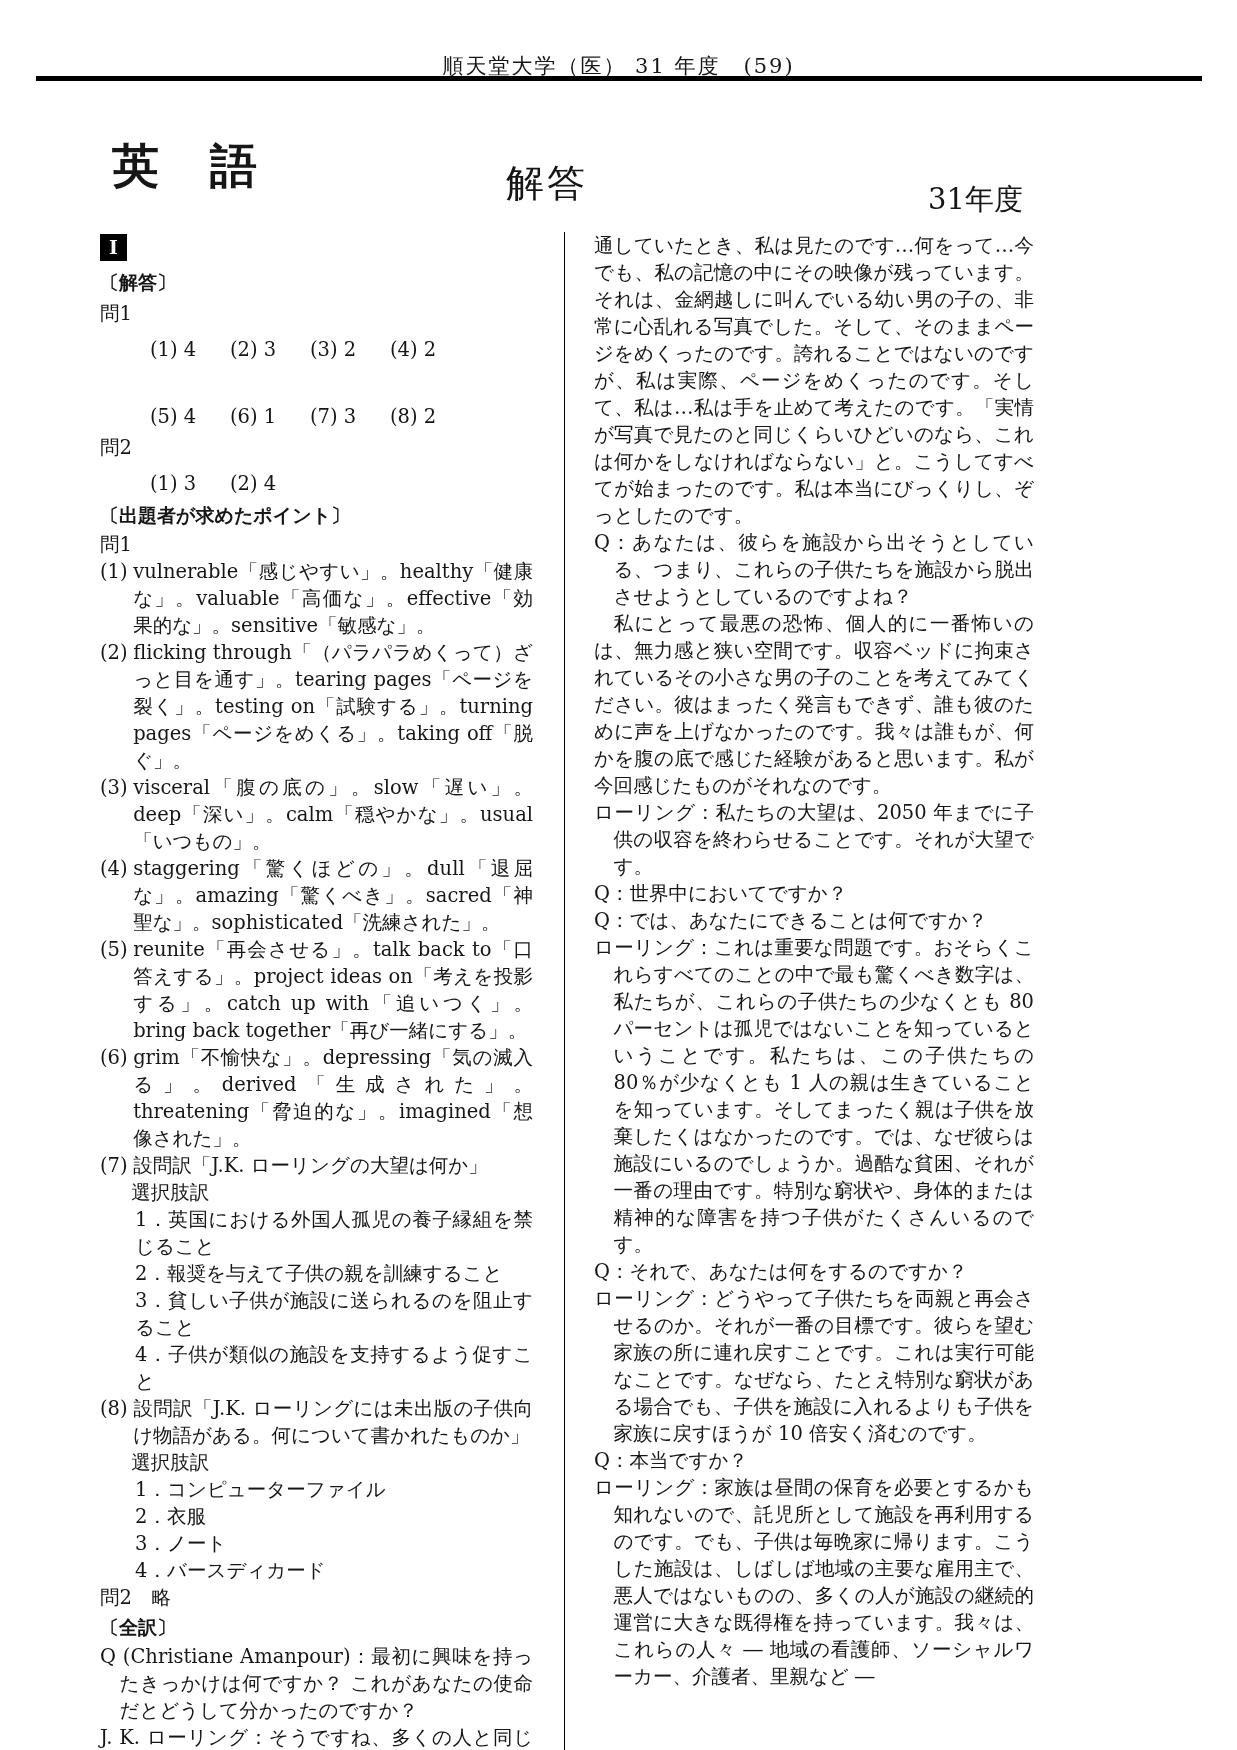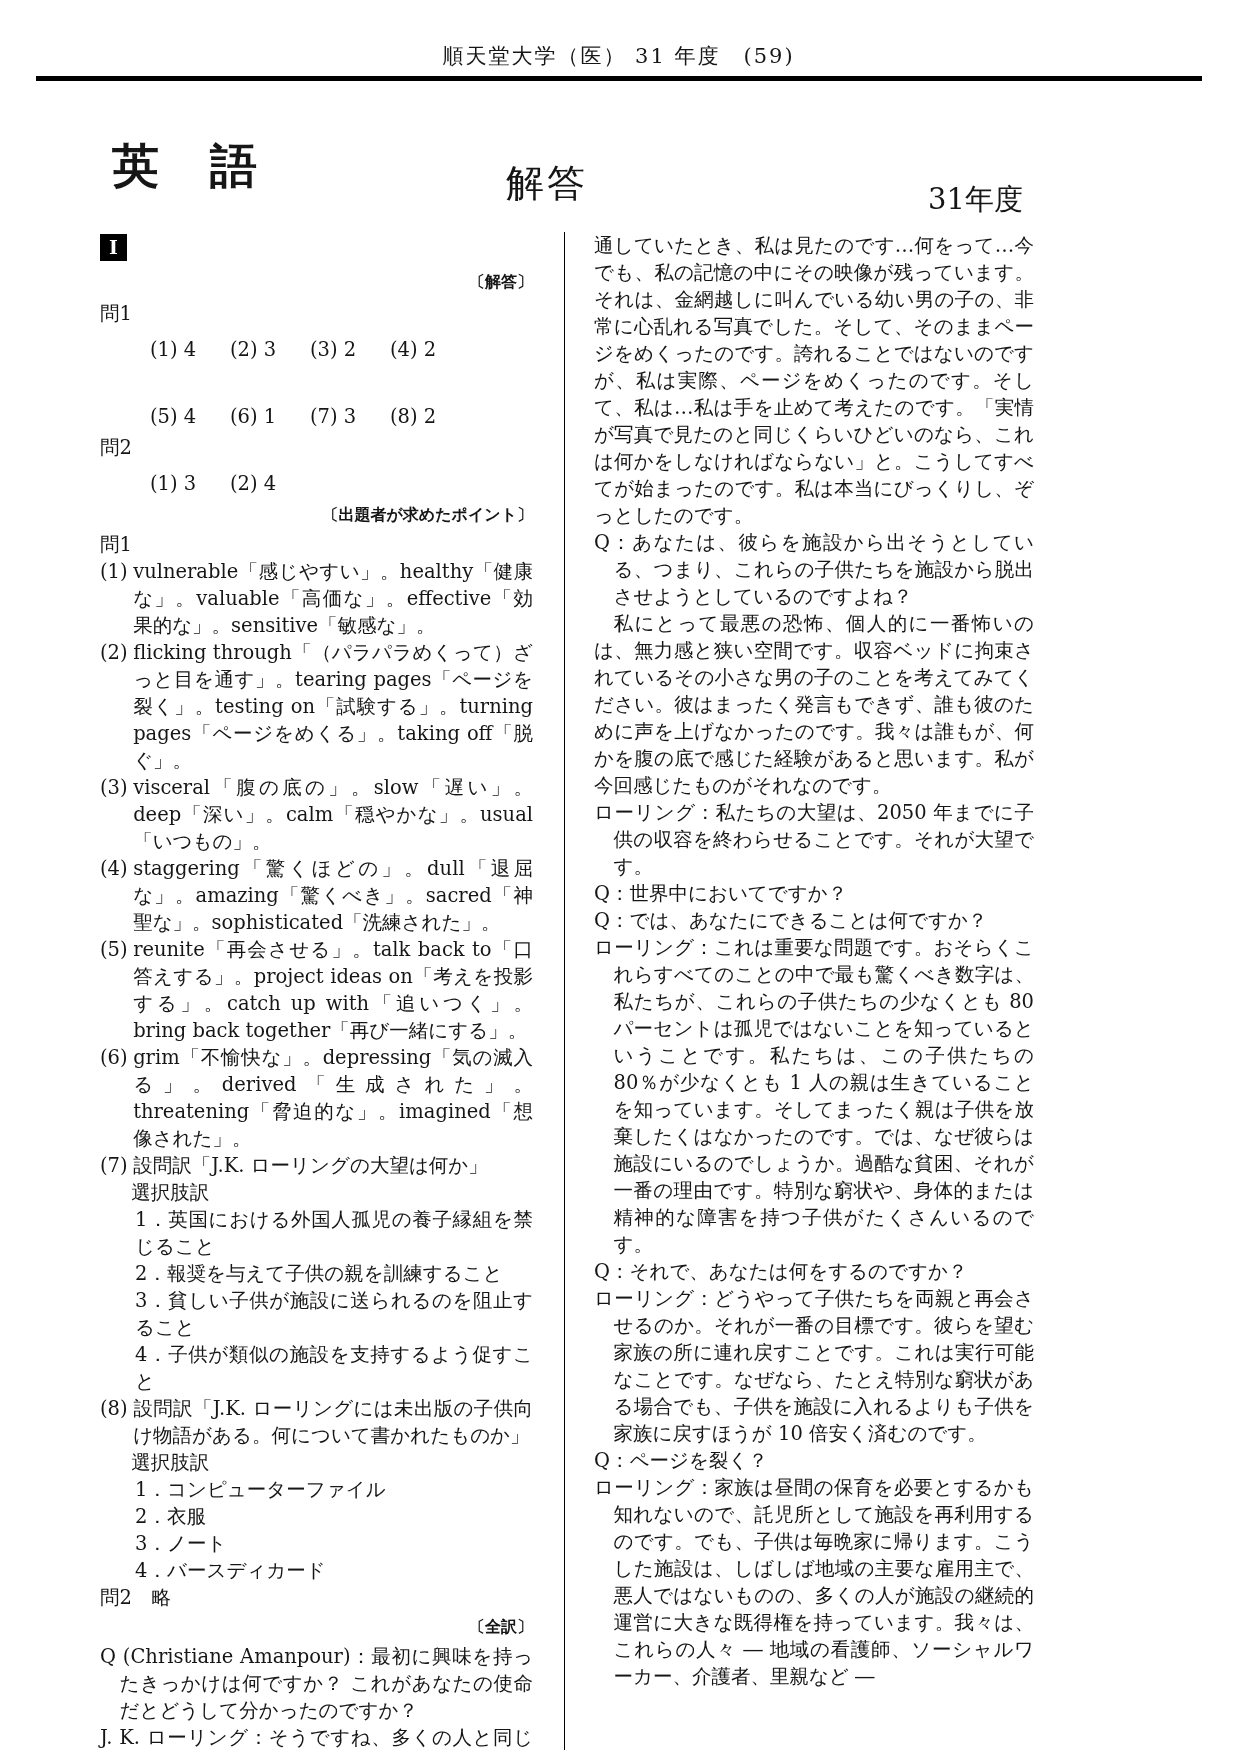--- a/index.html
+++ b/index.html
@@ -10,21 +10,21 @@
     font-family: "DejaVu Serif", "Liberation Serif", serif;
     color: #161616;
   }
   .page {
     position: relative;
     width: 1237px; height: 1750px;
     background: #ffffff;
     overflow: hidden;
   }
   .doc-header {
-    position: absolute; top: 42px; left: 0; width: 100%;
+    position: absolute; top: 52px; left: 0; width: 100%;
     text-align: center; font-size: 21px; letter-spacing: 2px;
   }
   .rule {
     position: absolute; top: 76px; left: 36px;
     width: 1166px; height: 5px; background: #000;
   }
   .subject-title {
     position: absolute; left: 112px; top: 110px;
     font-size: 47px; font-weight: 700; letter-spacing: 2px; margin-top: 25px;
   }
@@ -52,22 +52,22 @@
     flex: none;
   }
   .blk { margin: 0; }
   .section-box {
     width: 27px; height: 27px; background: #000; color: #fff;
     font-weight: 700; font-size: 19px; line-height: 27px;
     text-align: center; margin: 2px 0 6px 0;
   }
   .heading {
     font-family: "DejaVu Sans", "Liberation Sans", sans-serif;
-    font-weight: 700; font-size: 16px; line-height: 30px;
-    text-align: right; margin: 1px 0;
+    font-weight: 700; font-size: 19px; line-height: 30px;
+    text-align: left; margin: 1px 0;
   }
   .answer-row { display: flex; line-height: 31px; }
   .ans-label { width: 50px; flex: none; }
   .ans-item  { width: 80px; flex: none; margin-top: 36px; }
   .numbered { padding-left: 1.7em; text-indent: -1.7em; }
   .marker { display: inline-block; width: 1.7em; text-indent: 0; }
   .line, .para, .hang { margin: 0; }
 </style>
 </head>
 <body>
@@ -132,17 +132,17 @@
     <div class="col col-right">
         <div class="blk para">通していたとき、私は見たのです…何をって…今でも、私の記憶の中にその映像が残っています。それは、金網越しに叫んでいる幼い男の子の、非常に心乱れる写真でした。そして、そのままページをめくったのです。誇れることではないのですが、私は実際、ページをめくったのです。そして、私は…私は手を止めて考えたのです。「実情が写真で見たのと同じくらいひどいのなら、これは何かをしなければならない」と。こうしてすべてが始まったのです。私は本当にびっくりし、ぞっとしたのです。</div>
         <div class="blk hang" style="padding-left: 1em; text-indent: -1em;">Q：あなたは、彼らを施設から出そうとしている、つまり、これらの子供たちを施設から脱出させようとしているのですよね？</div>
         <div class="blk para" style="text-indent: 1em;">私にとって最悪の恐怖、個人的に一番怖いのは、無力感と狭い空間です。収容ベッドに拘束されているその小さな男の子のことを考えてみてください。彼はまったく発言もできず、誰も彼のために声を上げなかったのです。我々は誰もが、何かを腹の底で感じた経験があると思います。私が今回感じたものがそれなのです。</div>
         <div class="blk hang" style="padding-left: 1em; text-indent: -1em;">ローリング：私たちの大望は、2050 年までに子供の収容を終わらせることです。それが大望です。</div>
         <div class="blk hang" style="padding-left: 1em; text-indent: -1em;">Q：世界中においてですか？</div>
         <div class="blk hang" style="padding-left: 1em; text-indent: -1em;">Q：では、あなたにできることは何ですか？</div>
         <div class="blk hang" style="padding-left: 1em; text-indent: -1em;">ローリング：これは重要な問題です。おそらくこれらすべてのことの中で最も驚くべき数字は、私たちが、これらの子供たちの少なくとも 80 パーセントは孤児ではないことを知っているということです。私たちは、この子供たちの 80％が少なくとも 1 人の親は生きていることを知っています。そしてまったく親は子供を放棄したくはなかったのです。では、なぜ彼らは施設にいるのでしょうか。過酷な貧困、それが一番の理由です。特別な窮状や、身体的または精神的な障害を持つ子供がたくさんいるのです。</div>
         <div class="blk hang" style="padding-left: 1em; text-indent: -1em;">Q：それで、あなたは何をするのですか？</div>
         <div class="blk hang" style="padding-left: 1em; text-indent: -1em;">ローリング：どうやって子供たちを両親と再会させるのか。それが一番の目標です。彼らを望む家族の所に連れ戻すことです。これは実行可能なことです。なぜなら、たとえ特別な窮状がある場合でも、子供を施設に入れるよりも子供を家族に戻すほうが 10 倍安く済むのです。</div>
-        <div class="blk hang" style="padding-left: 1em; text-indent: -1em;">Q：ページを裂く？</div>
+        <div class="blk hang" style="padding-left: 1em; text-indent: -1em;">Q：本当ですか？</div>
         <div class="blk hang" style="padding-left: 1em; text-indent: -1em;">ローリング：家族は昼間の保育を必要とするかも知れないので、託児所として施設を再利用するのです。でも、子供は毎晩家に帰ります。こうした施設は、しばしば地域の主要な雇用主で、悪人ではないものの、多くの人が施設の継続的運営に大きな既得権を持っています。我々は、これらの人々 ― 地域の看護師、ソーシャルワーカー、介護者、里親など ―</div>
       </div>
   </div>
 </div>
 
 </body></html>

